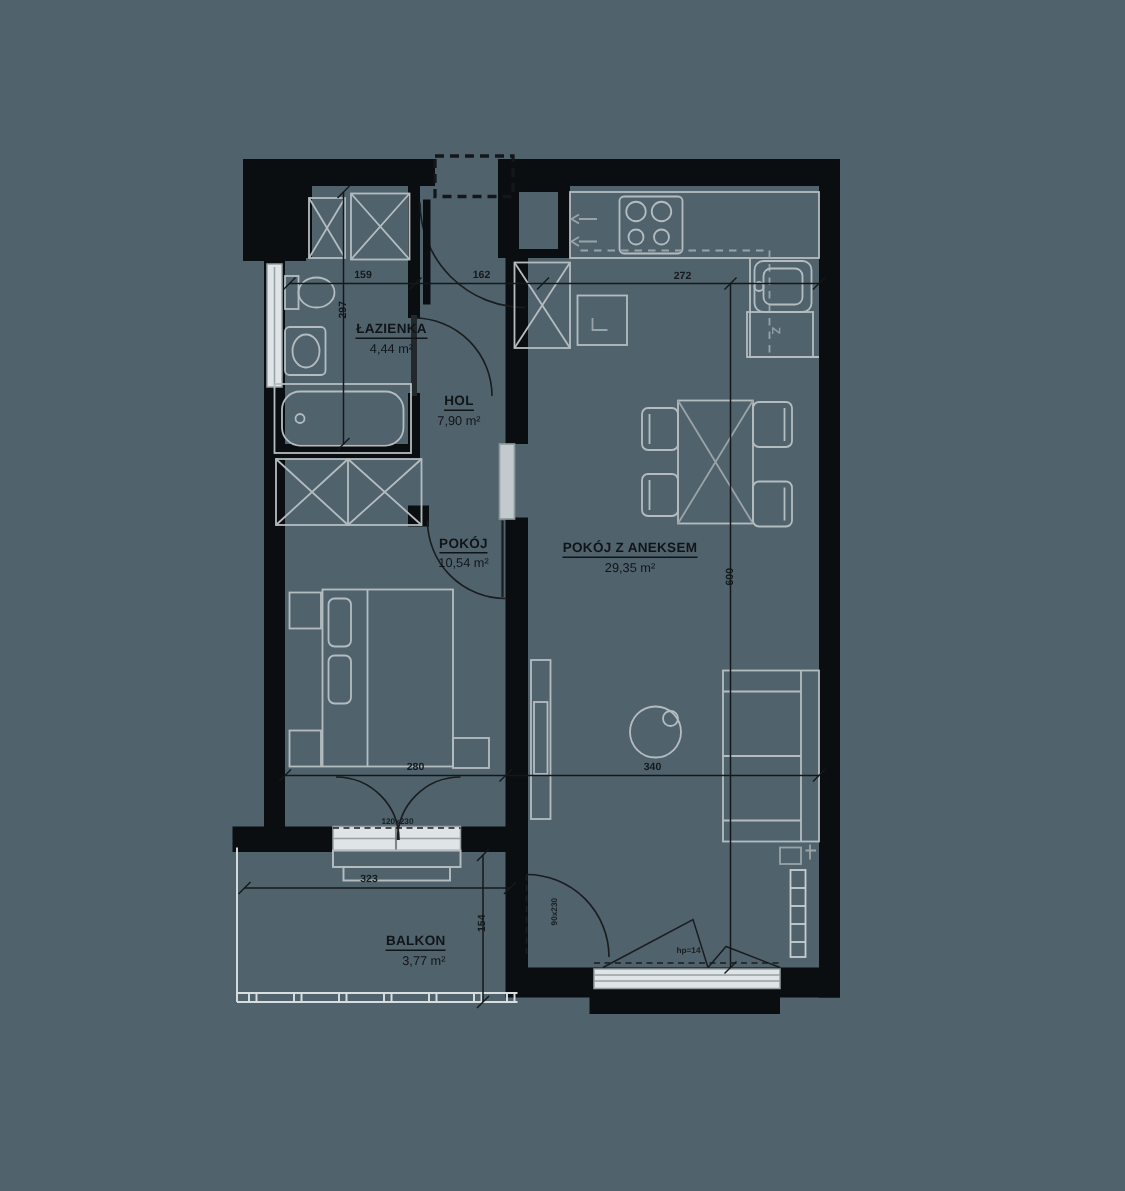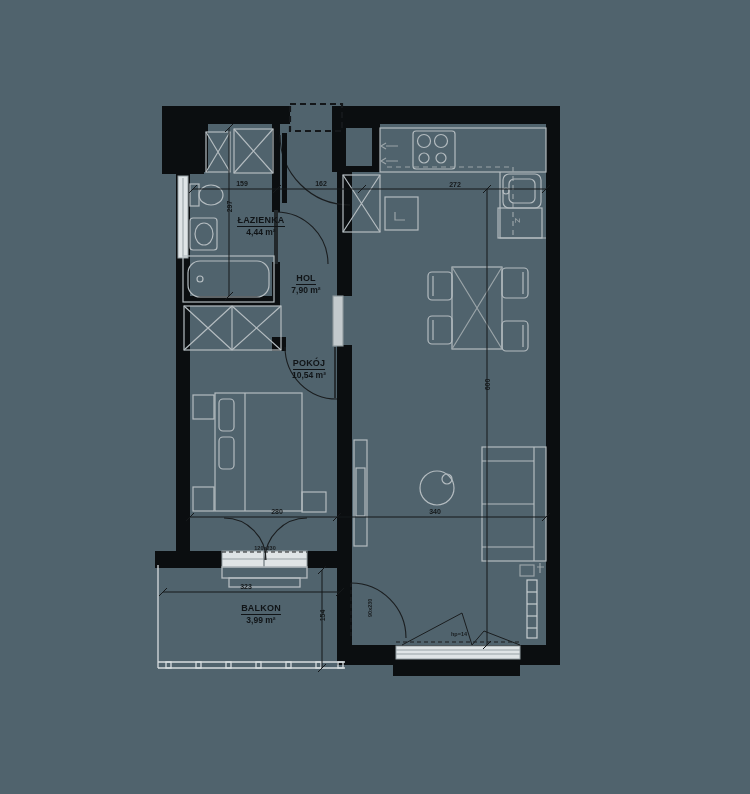--- a/index.html
+++ b/index.html
@@ -9,21 +9,21 @@
     font-family:"Liberation Sans", sans-serif;
     position:relative;
   }
   .stage{position:absolute;left:0;top:0;width:750px;height:794px;}
   svg{position:absolute;left:0;top:0;}
   .room-label{position:absolute;text-align:center;color:#101417;z-index:5;}
   .room-label .rname{
     display:inline-block;font-weight:bold;font-size:9px;letter-spacing:.2px;
     border-bottom:1.5px solid #101417;padding-bottom:1px;line-height:1.05;white-space:nowrap;
   }
-  .room-label .rarea{display:block;font-weight:bold;font-size:8.5px;margin-top:1px;line-height:1.05;}
+  .room-label .rarea{display:block;font-weight:normal;font-size:8.5px;margin-top:1px;line-height:1.05;}
   .dim{
     position:absolute;font-size:7px;font-weight:bold;color:#14181a;
     width:26px;text-align:center;line-height:1;z-index:4;
   }
   .dim.rot{transform:rotate(-90deg);transform-origin:center center;}
   .ann{
     position:absolute;font-size:5.5px;font-weight:bold;color:#1a1e20;
     text-align:center;line-height:1;z-index:4;white-space:nowrap;
   }
   .ann.rot{transform:rotate(-90deg);transform-origin:center center;}
@@ -255,31 +255,35 @@
     <line x1="322" y1="570" x2="322" y2="668"></line>
     <line x1="318" y1="574" x2="326" y2="566"></line>
     <line x1="318" y1="672" x2="326" y2="664"></line>
   </g>
 </svg>
 
 <div class="room-label" style="left:225px;top:209px;width:72px;text-align:center;">
   <span class="rname">ŁAZIENKA</span>
   <span class="rarea">4,44 m²</span>
 </div>
-<div class="room-label" style="left:282px;top:267px;width:48px;">
+<div class="room-label" style="left:282px;top:257px;width:48px;">
   <span class="rname">HOL</span>
   <span class="rarea">7,90 m²</span>
 </div>
 <div class="room-label" style="left:276px;top:352px;width:66px;">
   <span class="rname">POKÓJ</span>
   <span class="rarea">10,54 m²</span>
 </div>
-<div class="room-label" style="left:225px;top:597px;width:72px;">
+<div class="room-label" style="left:356px;top:355px;width:128px;">
+  <span class="rname">POKÓJ Z ANEKSEM</span>
+  <span class="rarea">29,35 m²</span>
+</div>
+<div class="room-label" style="left:225px;top:617px;width:72px;text-align:right;">
   <span class="rname">BALKON</span>
-  <span class="rarea">3,99 m²</span>
+  <span class="rarea">3,77 m²</span>
 </div>
 
 <div class="dim" style="left:229px;top:180px;">159</div>
 <div class="dim" style="left:308px;top:180px;">162</div>
 <div class="dim" style="left:442px;top:181px;">272</div>
 <div class="dim rot" style="left:216px;top:203px;">297</div>
 <div class="dim" style="left:264px;top:508px;">280</div>
 <div class="dim" style="left:422px;top:508px;">340</div>
 <div class="dim rot" style="left:474px;top:381px;">600</div>
 <div class="dim" style="left:233px;top:583px;">323</div>

